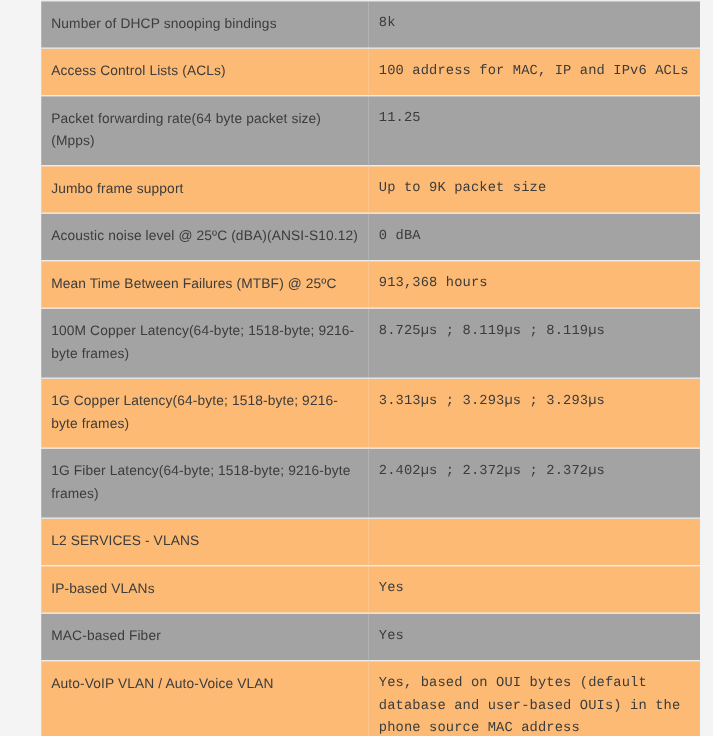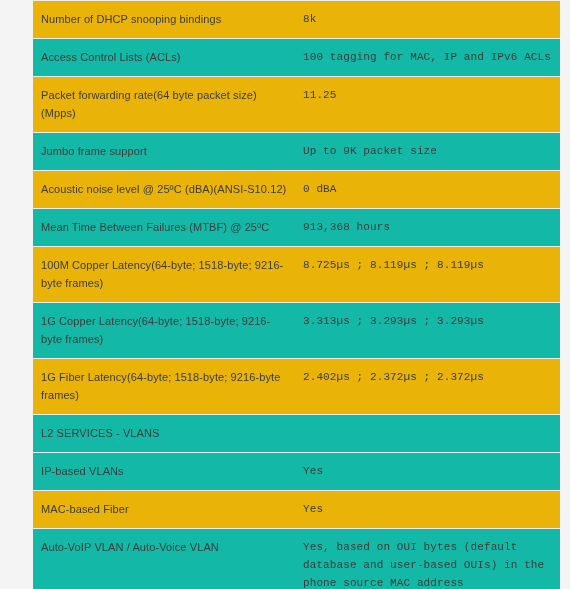--- a/index.html
+++ b/index.html
@@ -18,24 +18,24 @@
   #spec-table {
     position: absolute;
     left: 33px;
     top: 0;
     width: 503px;
     border-collapse: collapse;
     table-layout: fixed;
   }
 
   #spec-table tr {
-    background: #14b8a6;
+    background: #fdba74;
   }
   #spec-table tr.alt {
-    background: #eab308;
+    background: #a3a3a3;
     margin-left: 36px;
   }
 
   #spec-table td {
     vertical-align: top;
     padding: 9px 8px 10px 8px;
     font-size: 11px;
     line-height: 18px;
     color: #3c3c3c;
     letter-spacing: 0.1px;
@@ -66,21 +66,21 @@
 <body>
 
 <table id="spec-table">
   <tbody>
       <tr class="alt">
         <td class="label-cell">Number of DHCP snooping bindings</td>
         <td class="value-cell">8k</td>
       </tr>
       <tr>
         <td class="label-cell">Access Control Lists (ACLs)</td>
-        <td class="value-cell">100 tagging for MAC, IP and IPv6 ACLs</td>
+        <td class="value-cell">100 address for MAC, IP and IPv6 ACLs</td>
       </tr>
       <tr class="alt">
         <td class="label-cell">Packet forwarding rate(64 byte packet size) (Mpps)</td>
         <td class="value-cell">11.25</td>
       </tr>
       <tr>
         <td class="label-cell">Jumbo frame support</td>
         <td class="value-cell">Up to 9K packet size</td>
       </tr>
       <tr class="alt">

